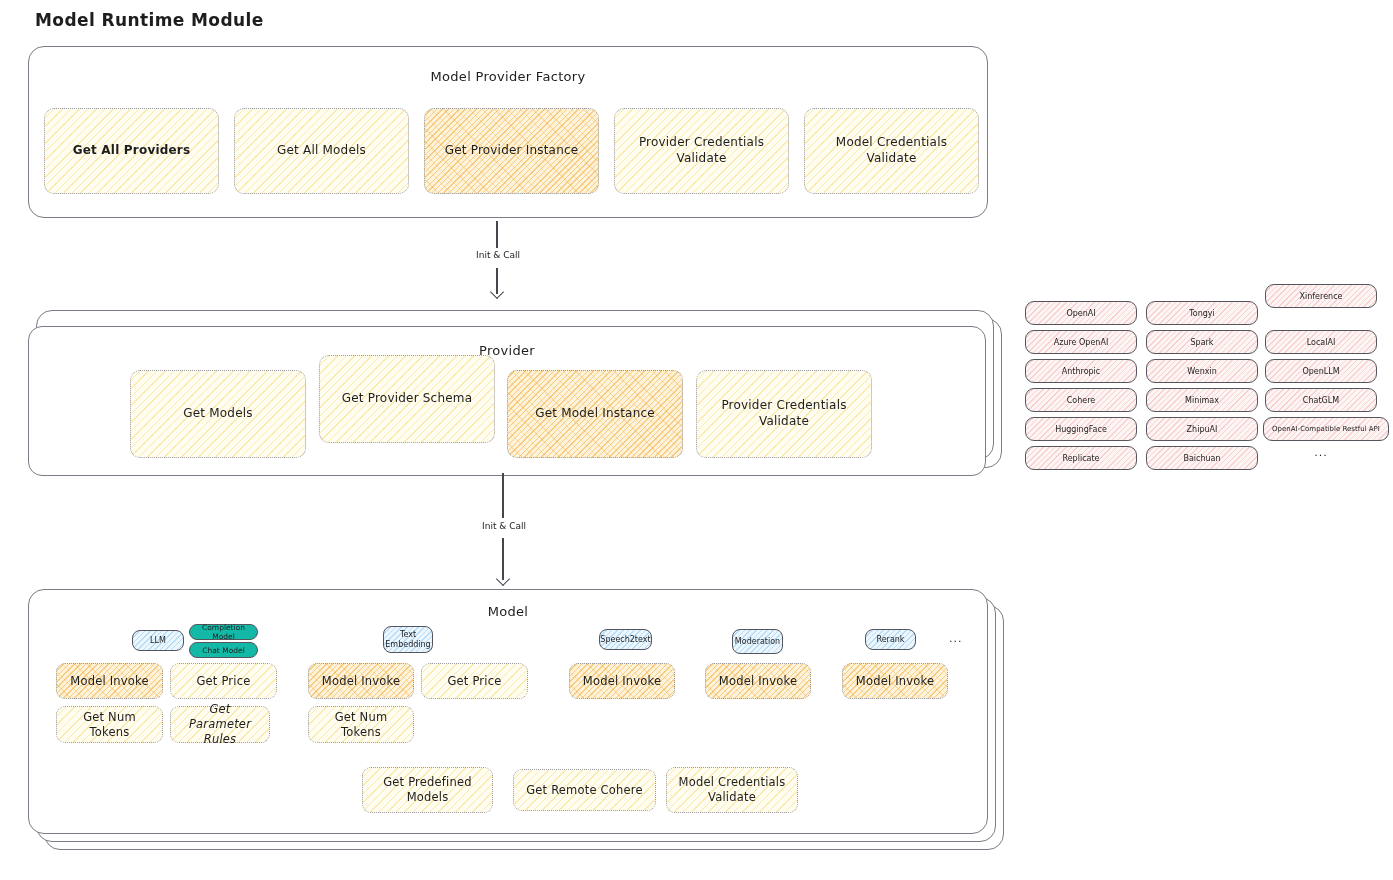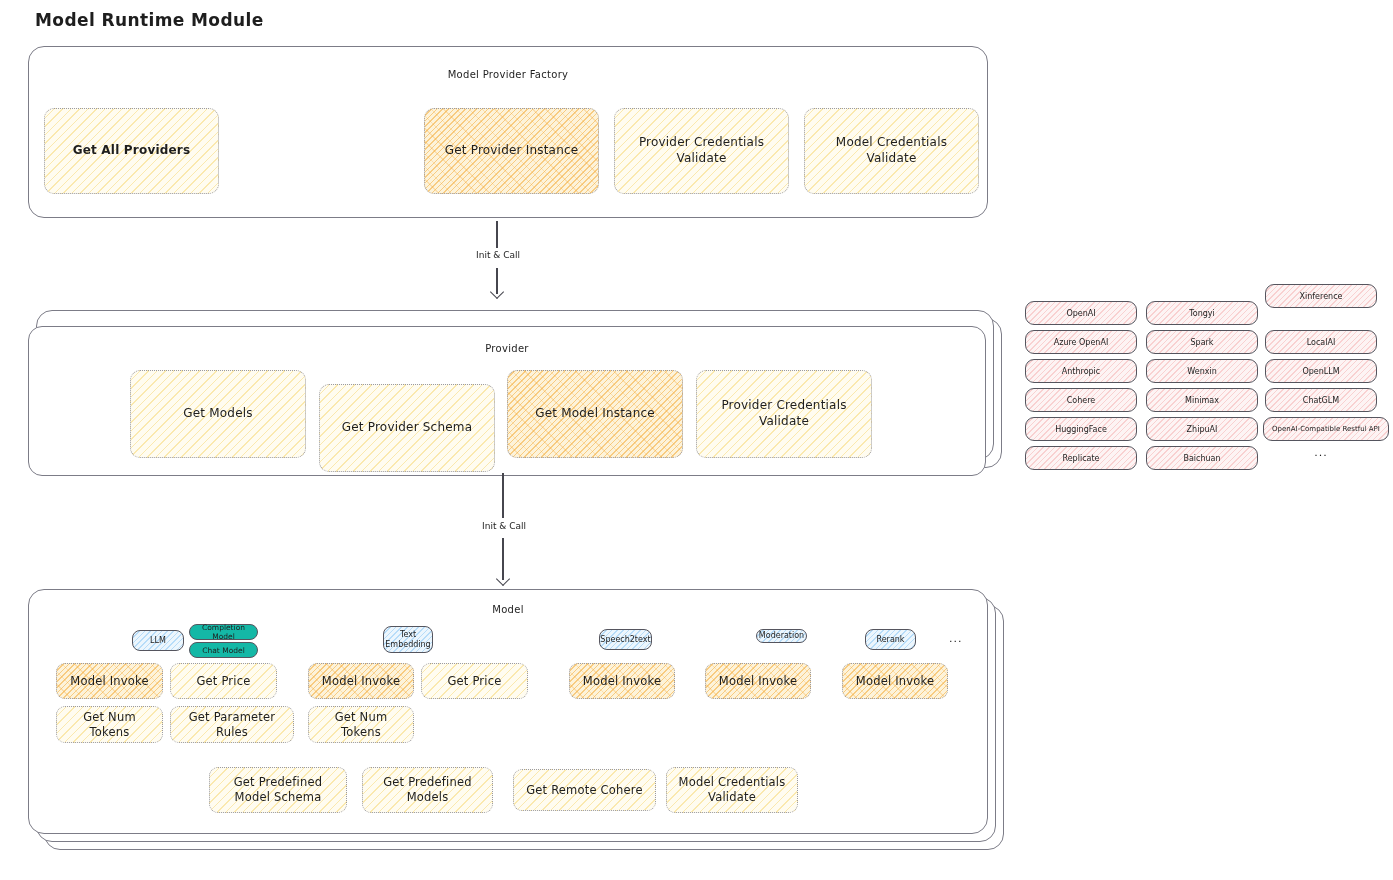--- a/index.html
+++ b/index.html
@@ -1,21 +1,21 @@
 <!DOCTYPE html>
 <html><head>
 <meta charset="utf-8">
 <style>
   html,body{margin:0;padding:0;background:#fff;}
   .canvas{position:relative;width:1393px;height:880px;background:#ffffff;overflow:hidden;
           font-family:"DejaVu Sans",sans-serif;color:#1e1e1e;}
   .page-title{position:absolute;left:35px;top:10px;font-size:17px;font-weight:600;letter-spacing:.4px;}
   .container{position:absolute;background:#fff;border:1.5px solid #7c7c87;border-radius:16px;box-sizing:border-box;}
   .layer{position:absolute;background:#fff;border:1.5px solid #7c7c87;border-radius:16px;box-sizing:border-box;}
-  .container-title{position:absolute;left:0;right:0;text-align:center;font-size:10px;letter-spacing:.3px;}
+  .container-title{position:absolute;left:0;right:0;text-align:center;font-size:13px;letter-spacing:.3px;}
   .box{position:absolute;display:flex;align-items:center;justify-content:center;text-align:center;
        border:1.4px dotted #9a9aa2;border-radius:10px;font-size:12px;line-height:1.3;
        padding:2px 12px;box-sizing:border-box;letter-spacing:.2px;}
   .box.sm{font-size:11.5px;padding:2px 6px;border-radius:9px;}
   .yellow{background-color:#fffcf0;
           background-image:repeating-linear-gradient(135deg, rgba(247,216,120,.55) 0 1px, transparent 1px 6px);}
   .orange{background-color:#fdf3da;
           background-image:repeating-linear-gradient(135deg, rgba(244,170,55,.55) 0 1px, transparent 1px 4px),
                            repeating-linear-gradient(45deg, rgba(244,170,55,.28) 0 1px, transparent 1px 9px);}
   .pbox{position:absolute;display:flex;align-items:center;justify-content:center;text-align:center;
@@ -37,36 +37,37 @@
 </head>
 <body>
 
 <div class="canvas">
 
   <div class="page-title">Model Runtime Module</div>
 
   <div class="container" style="left:28px;top:46px;width:960px;height:172px;">
     <div class="container-title" style="top:22px;">Model Provider Factory</div>
     <div class="box yellow" style="left:15px;top:61px;width:175px;height:86px;font-weight:bold;">Get All Providers</div>
+    <div class="box yellow" style="left:205px;top:61px;width:175px;height:86px;">Get All Models</div>
     <div class="box orange" style="left:395px;top:61px;width:175px;height:86px;">Get Provider Instance</div>
     <div class="box yellow" style="left:585px;top:61px;width:175px;height:86px;">Provider Credentials Validate</div>
     <div class="box yellow" style="left:775px;top:61px;width:175px;height:86px;">Model Credentials Validate</div>
   </div>
 
   <div class="vline" style="left:496px;top:221px;height:27px;"></div>
   <div class="alabel" style="left:498px;top:250px;">Init &amp; Call</div>
   <div class="vline" style="left:496px;top:268px;height:26px;"></div>
   <div class="ah" style="left:492px;top:287px;"></div>
 
   <div class="layer" style="left:44px;top:318px;width:958px;height:150px;"></div>
   <div class="layer" style="left:36px;top:310px;width:958px;height:150px;"></div>
   <div class="container" style="left:28px;top:302px;width:958px;height:150px;border-radius:14px;margin-top:24px;">
     <div class="container-title" style="top:16px;">Provider</div>
     <div class="box yellow" style="left:101px;top:43px;width:176px;height:88px;">Get Models</div>
-    <div class="box yellow" style="left:290px;top:57px;width:176px;height:88px;">Get Provider Schema</div>
+    <div class="box yellow" style="left:290px;top:28px;width:176px;height:88px;">Get Provider Schema</div>
     <div class="box orange" style="left:478px;top:43px;width:176px;height:88px;">Get Model Instance</div>
     <div class="box yellow" style="left:667px;top:43px;width:176px;height:88px;">Provider Credentials Validate</div>
   </div>
 
   <div class="pbox" style="left:1025px;top:301px;">OpenAI</div>
   <div class="pbox" style="left:1146px;top:301px;">Tongyi</div>
   <div class="pbox" style="left:1265px;top:284px;">Xinference</div>
   <div class="pbox" style="left:1025px;top:330px;">Azure OpenAI</div>
   <div class="pbox" style="left:1146px;top:330px;">Spark</div>
   <div class="pbox" style="left:1265px;top:330px;">LocalAI</div>
@@ -91,36 +92,35 @@
   <div class="layer" style="left:44px;top:605px;width:960px;height:245px;"></div>
   <div class="layer" style="left:36px;top:597px;width:960px;height:245px;"></div>
   <div class="container" style="left:28px;top:589px;width:960px;height:245px;">
     <div class="container-title" style="top:14px;">Model</div>
 
     <div class="tag-blue" style="left:103px;top:40px;width:52px;height:21px;">LLM</div>
     <div class="tag-white" style="left:160px;top:34px;width:69px;height:16px;">Completion Model</div>
     <div class="tag-white" style="left:160px;top:52px;width:69px;height:16px;">Chat Model</div>
     <div class="tag-blue" style="left:354px;top:36px;width:50px;height:27px;padding:1px 4px;">Text Embedding</div>
     <div class="tag-blue" style="left:570px;top:39px;width:53px;height:21px;">Speech2text</div>
-    <div class="tag-blue" style="left:727px;top:39px;width:51px;height:14px;">Moderation</div>
+    <div class="tag-blue" style="left:703px;top:39px;width:51px;height:25px;">Moderation</div>
     <div class="tag-blue" style="left:836px;top:39px;width:51px;height:21px;">Rerank</div>
     <div class="dots" style="left:920px;top:42px;">...</div>
 
     <div class="box sm orange" style="left:27px;top:73px;width:107px;height:36px;">Model Invoke</div>
     <div class="box sm yellow" style="left:141px;top:73px;width:107px;height:36px;">Get Price</div>
     <div class="box sm yellow" style="left:27px;top:116px;width:107px;height:37px;">Get Num Tokens</div>
-    <div class="box sm yellow" style="left:141px;top:116px;width:124px;height:37px;">Get Parameter Rules</div>
+    <div class="box sm yellow" style="left:141px;top:116px;width:100px;height:37px;font-style:italic;">Get Parameter Rules</div>
 
     <div class="box sm orange" style="left:279px;top:73px;width:106px;height:36px;">Model Invoke</div>
     <div class="box sm yellow" style="left:392px;top:73px;width:107px;height:36px;">Get Price</div>
     <div class="box sm yellow" style="left:279px;top:116px;width:106px;height:37px;">Get Num Tokens</div>
 
     <div class="box sm orange" style="left:540px;top:73px;width:106px;height:36px;">Model Invoke</div>
     <div class="box sm orange" style="left:676px;top:73px;width:106px;height:36px;">Model Invoke</div>
     <div class="box sm orange" style="left:813px;top:73px;width:106px;height:36px;">Model Invoke</div>
 
-    <div class="box sm yellow" style="left:180px;top:177px;width:138px;height:46px;">Get Predefined Model Schema</div>
     <div class="box sm yellow" style="left:333px;top:177px;width:131px;height:46px;">Get Predefined Models</div>
     <div class="box sm yellow" style="left:484px;top:179px;width:143px;height:42px;">Get Remote Cohere</div>
     <div class="box sm yellow" style="left:637px;top:177px;width:132px;height:46px;">Model Credentials Validate</div>
   </div>
 
 </div>
 
 </body></html>

